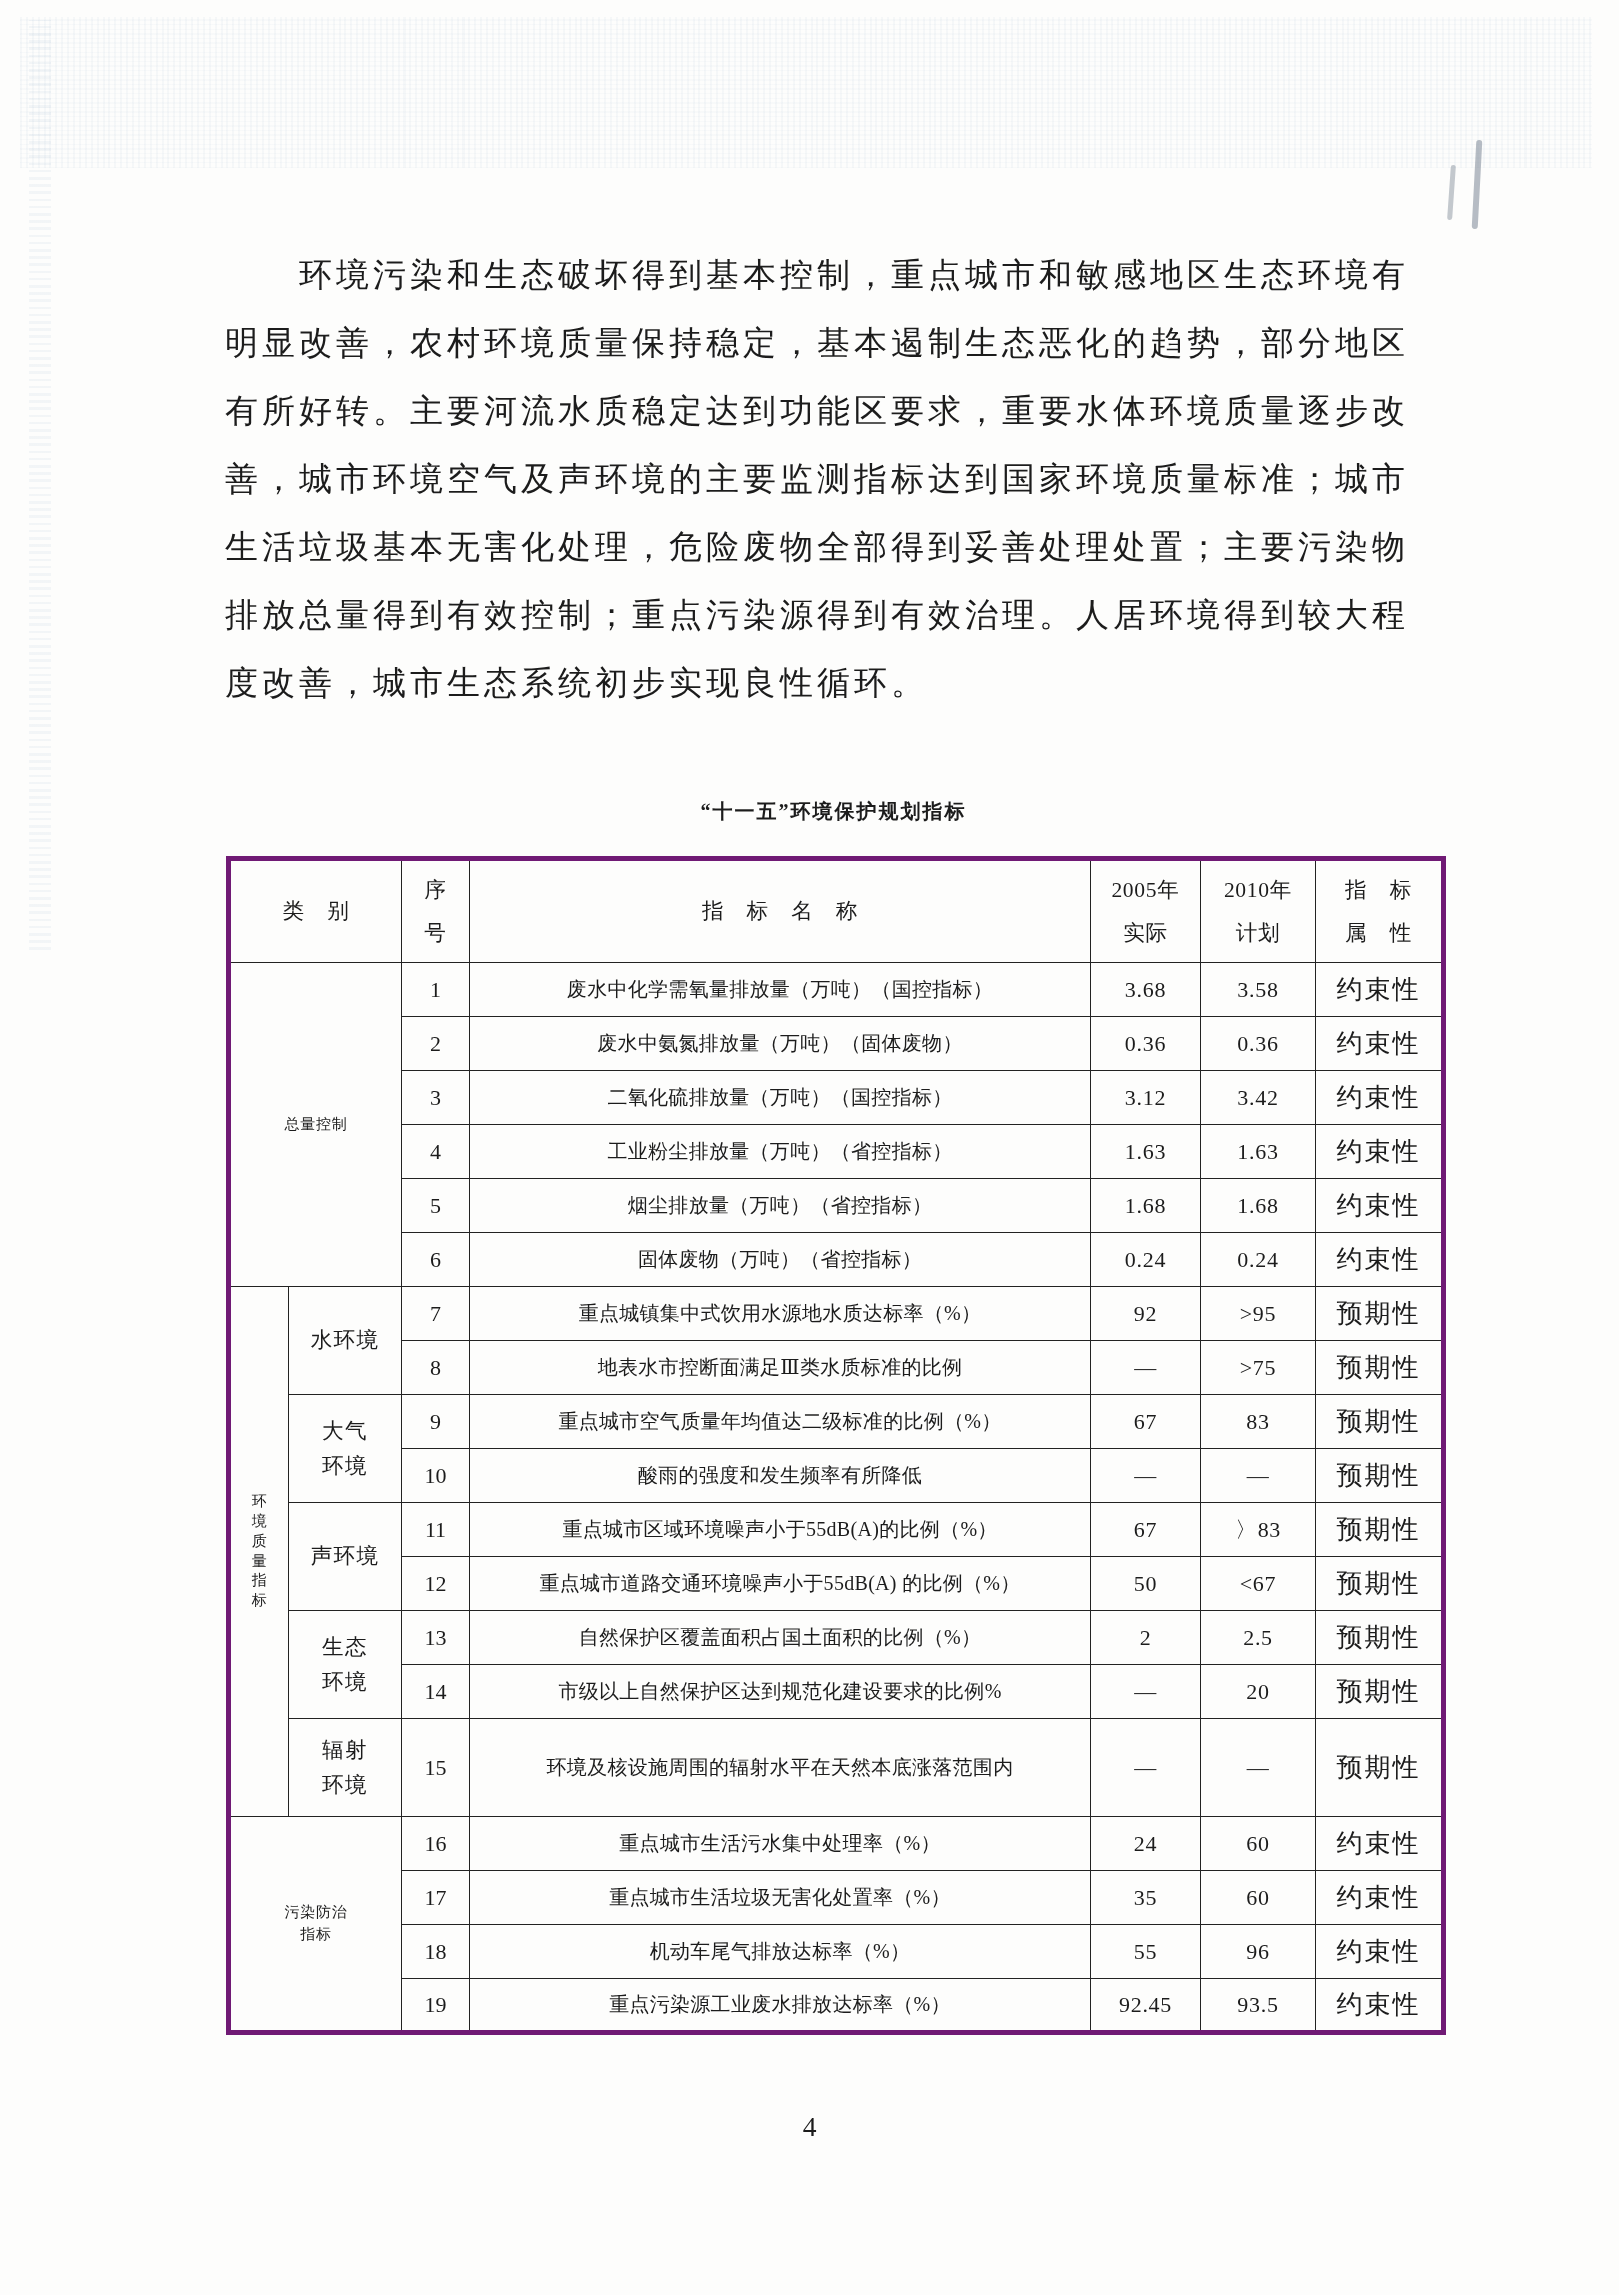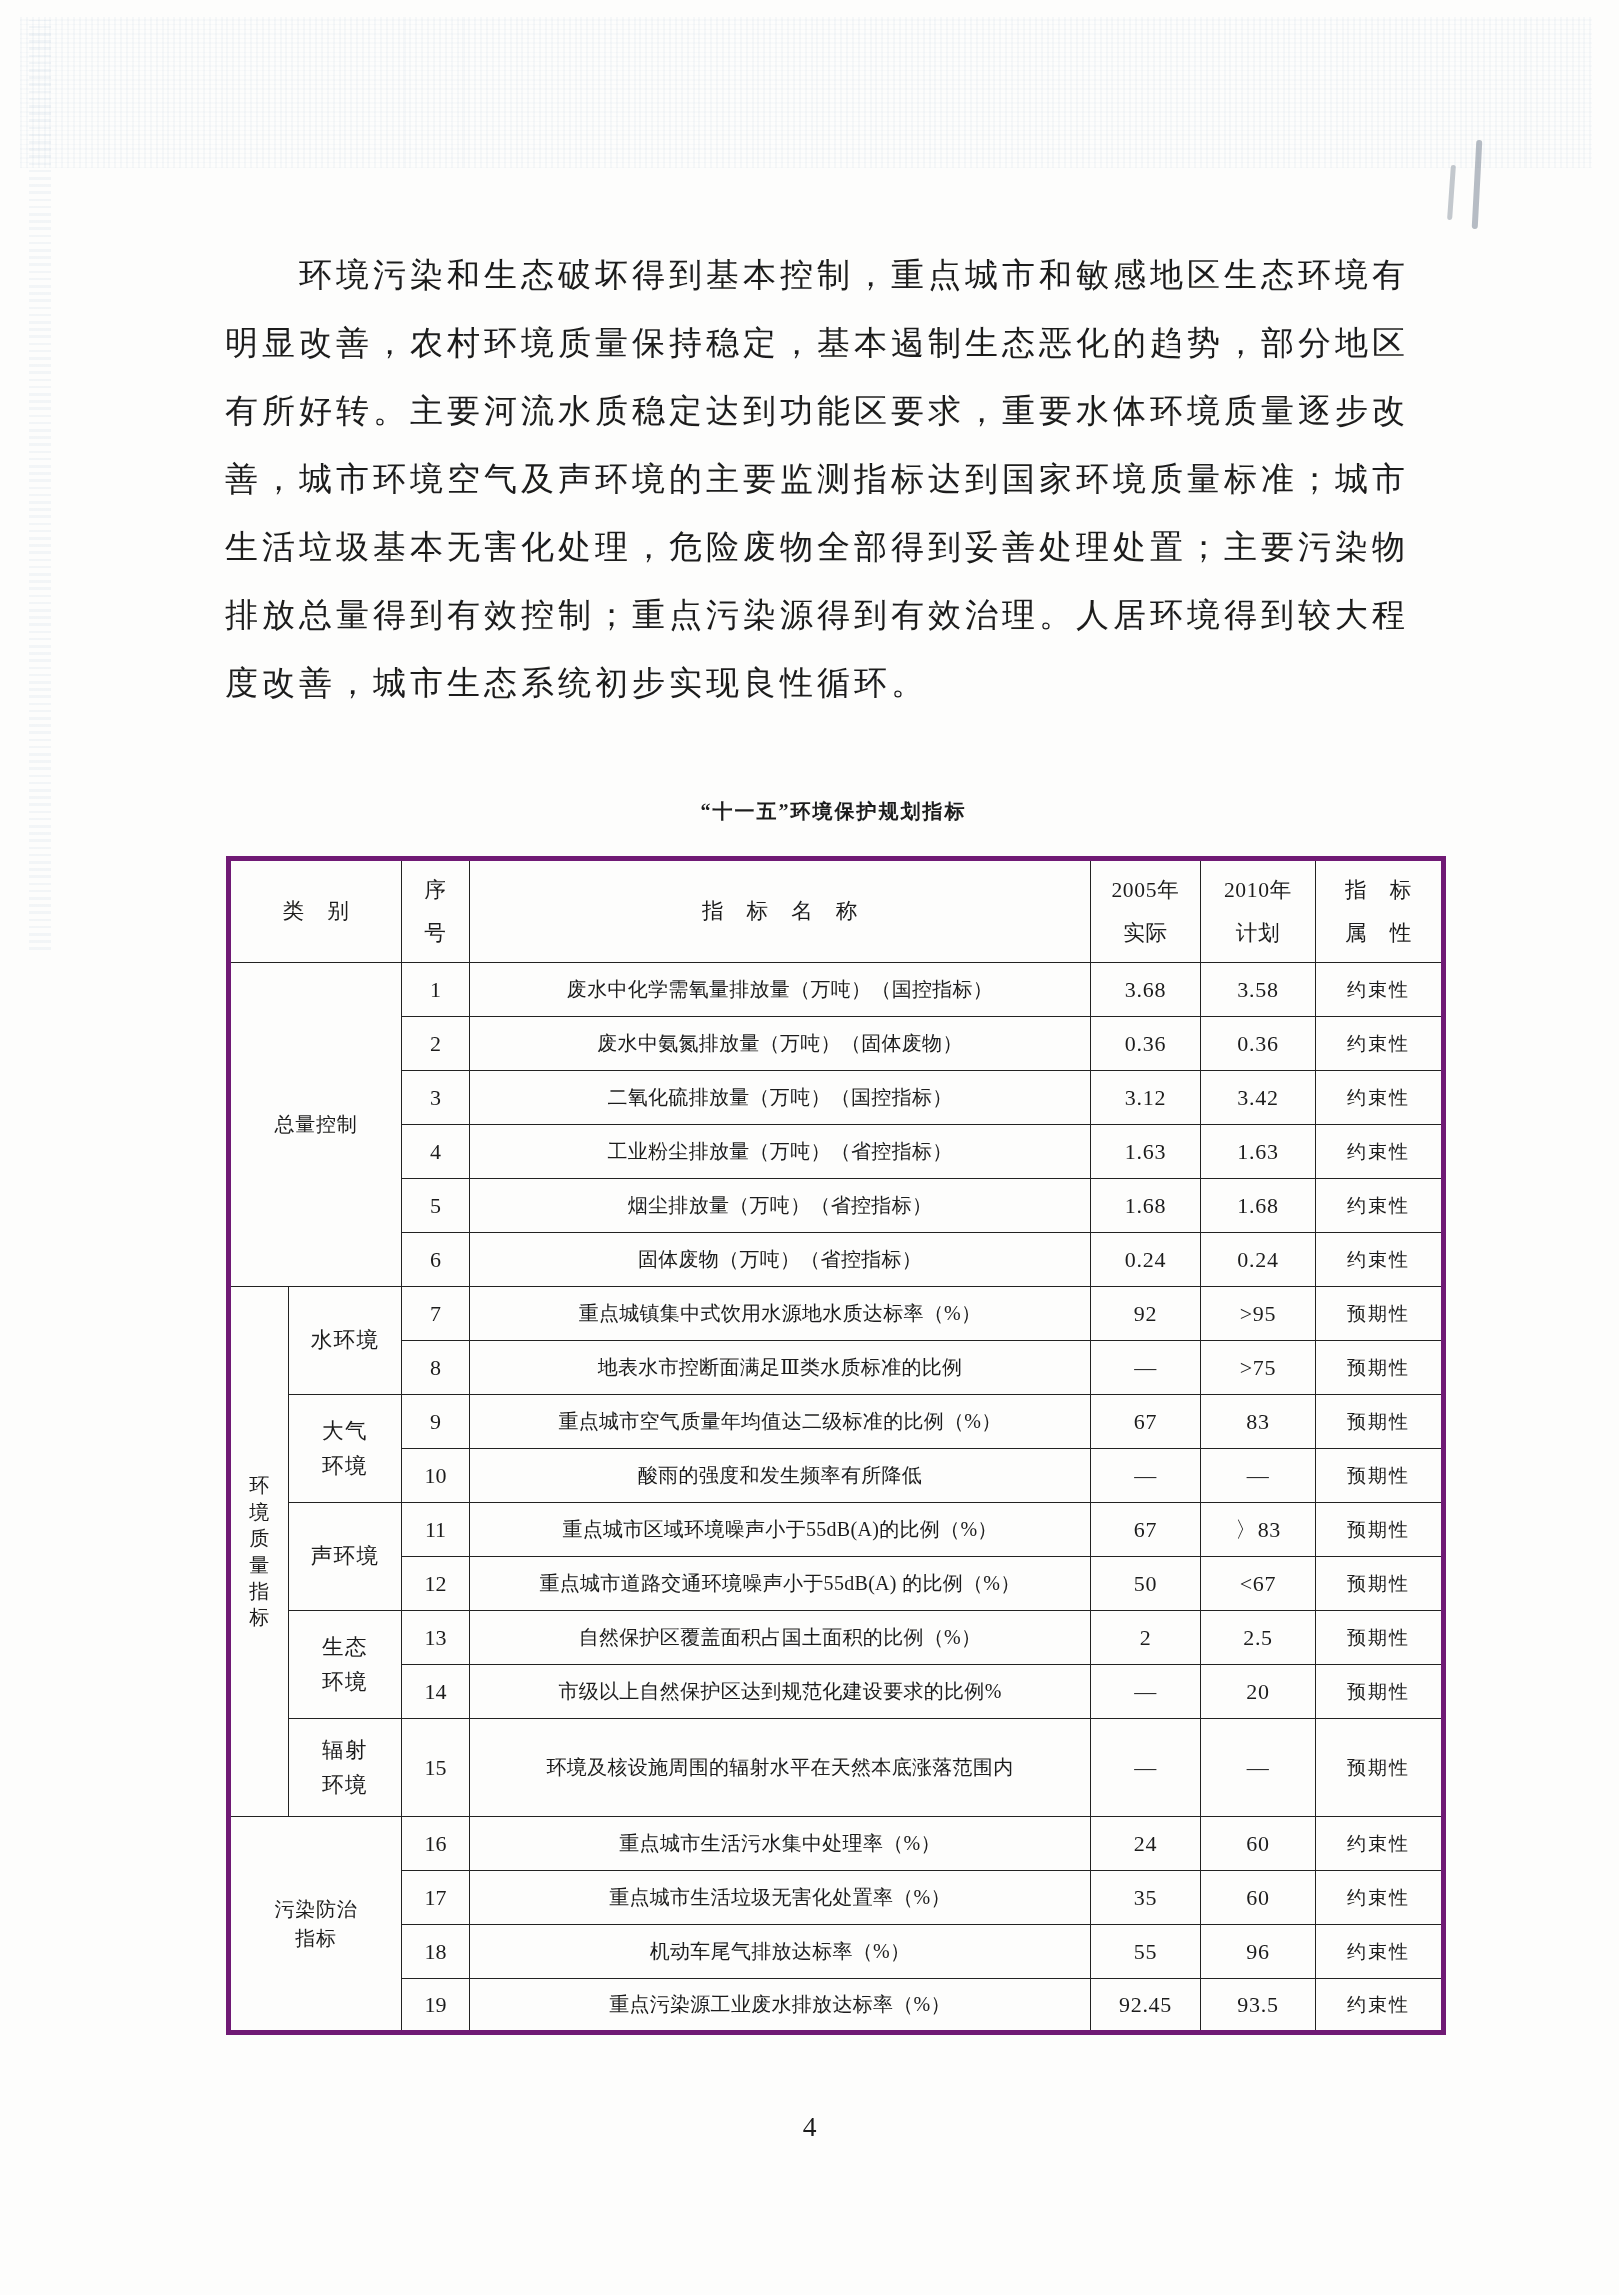--- a/index.html
+++ b/index.html
@@ -48,27 +48,27 @@
     white-space:pre-line;
     text-align:center;vertical-align:middle;
     font-weight:normal;
     padding:0;
     overflow:hidden;
   }
   thead tr{height:104px;}
   thead th{font-size:21.6px;line-height:1.95;letter-spacing:0.7px;}
   tbody tr{height:54px;}
   tbody tr.tall{height:98px;}
-  td.category-cell{font-size:20px;line-height:1.45;letter-spacing:0.7px;}
+  td.category-cell{font-size:15px;line-height:1.45;letter-spacing:0.7px;}
   td.category-cell.vertical{line-height:1.32;}
   td.subcategory-cell{font-size:21.6px;line-height:1.6;letter-spacing:1.3px;font-family:Liberation Serif, serif;}
   td.seq-cell{font-size:22px;}
   td.name-cell{text-align:left;padding-left:17px;font-size:20px;letter-spacing:0.3px;}
   td.val-cell{font-size:22px;letter-spacing:0.7px;}
-  td.attr-cell{font-size:19px;letter-spacing:2px;}
+  td.attr-cell{font-size:26px;letter-spacing:2px;}
 
   .page-number{
     position:absolute;left:0;right:0;top:2111px;
     text-align:center;font-size:27.5px;
   }
 </style>
 </head>
 <body>
 
 <div class="top-noise"></div>

